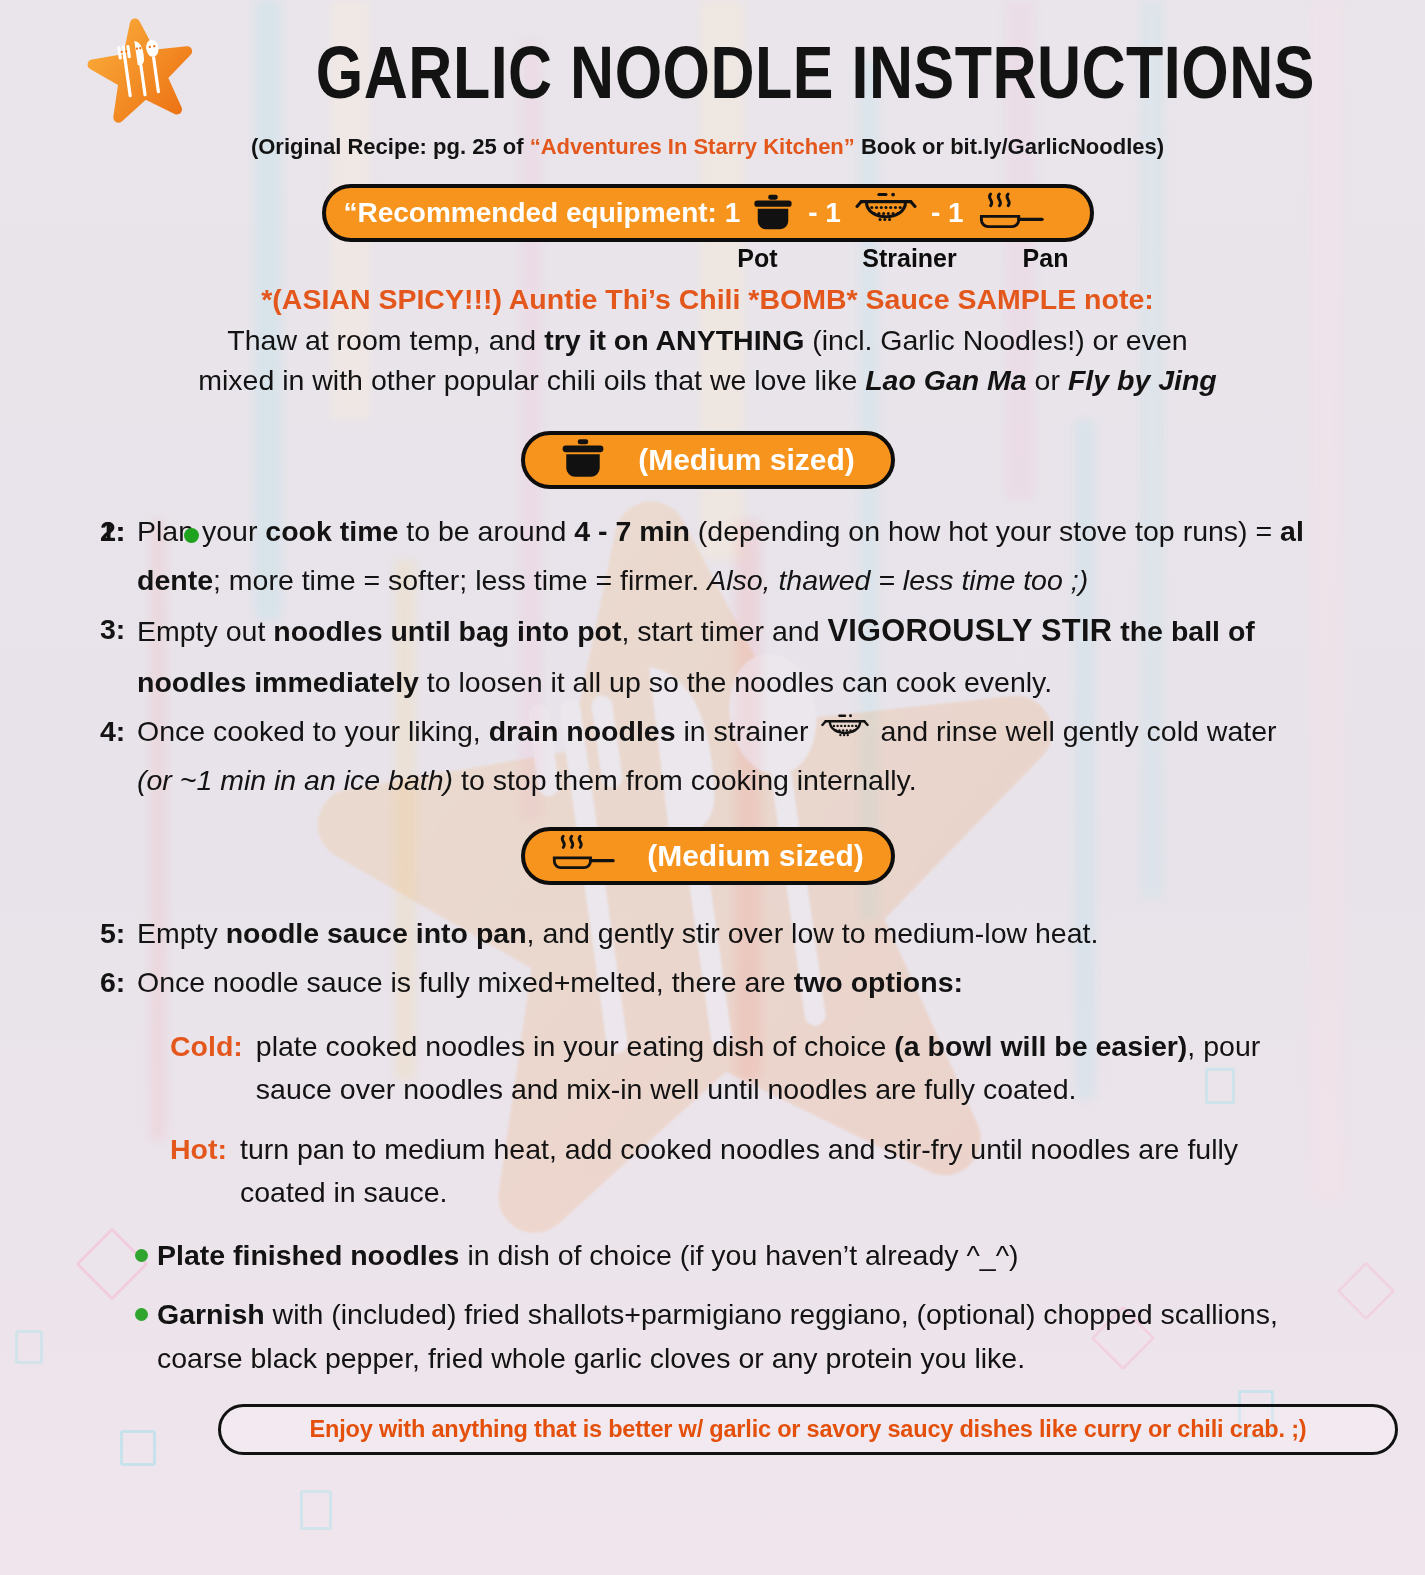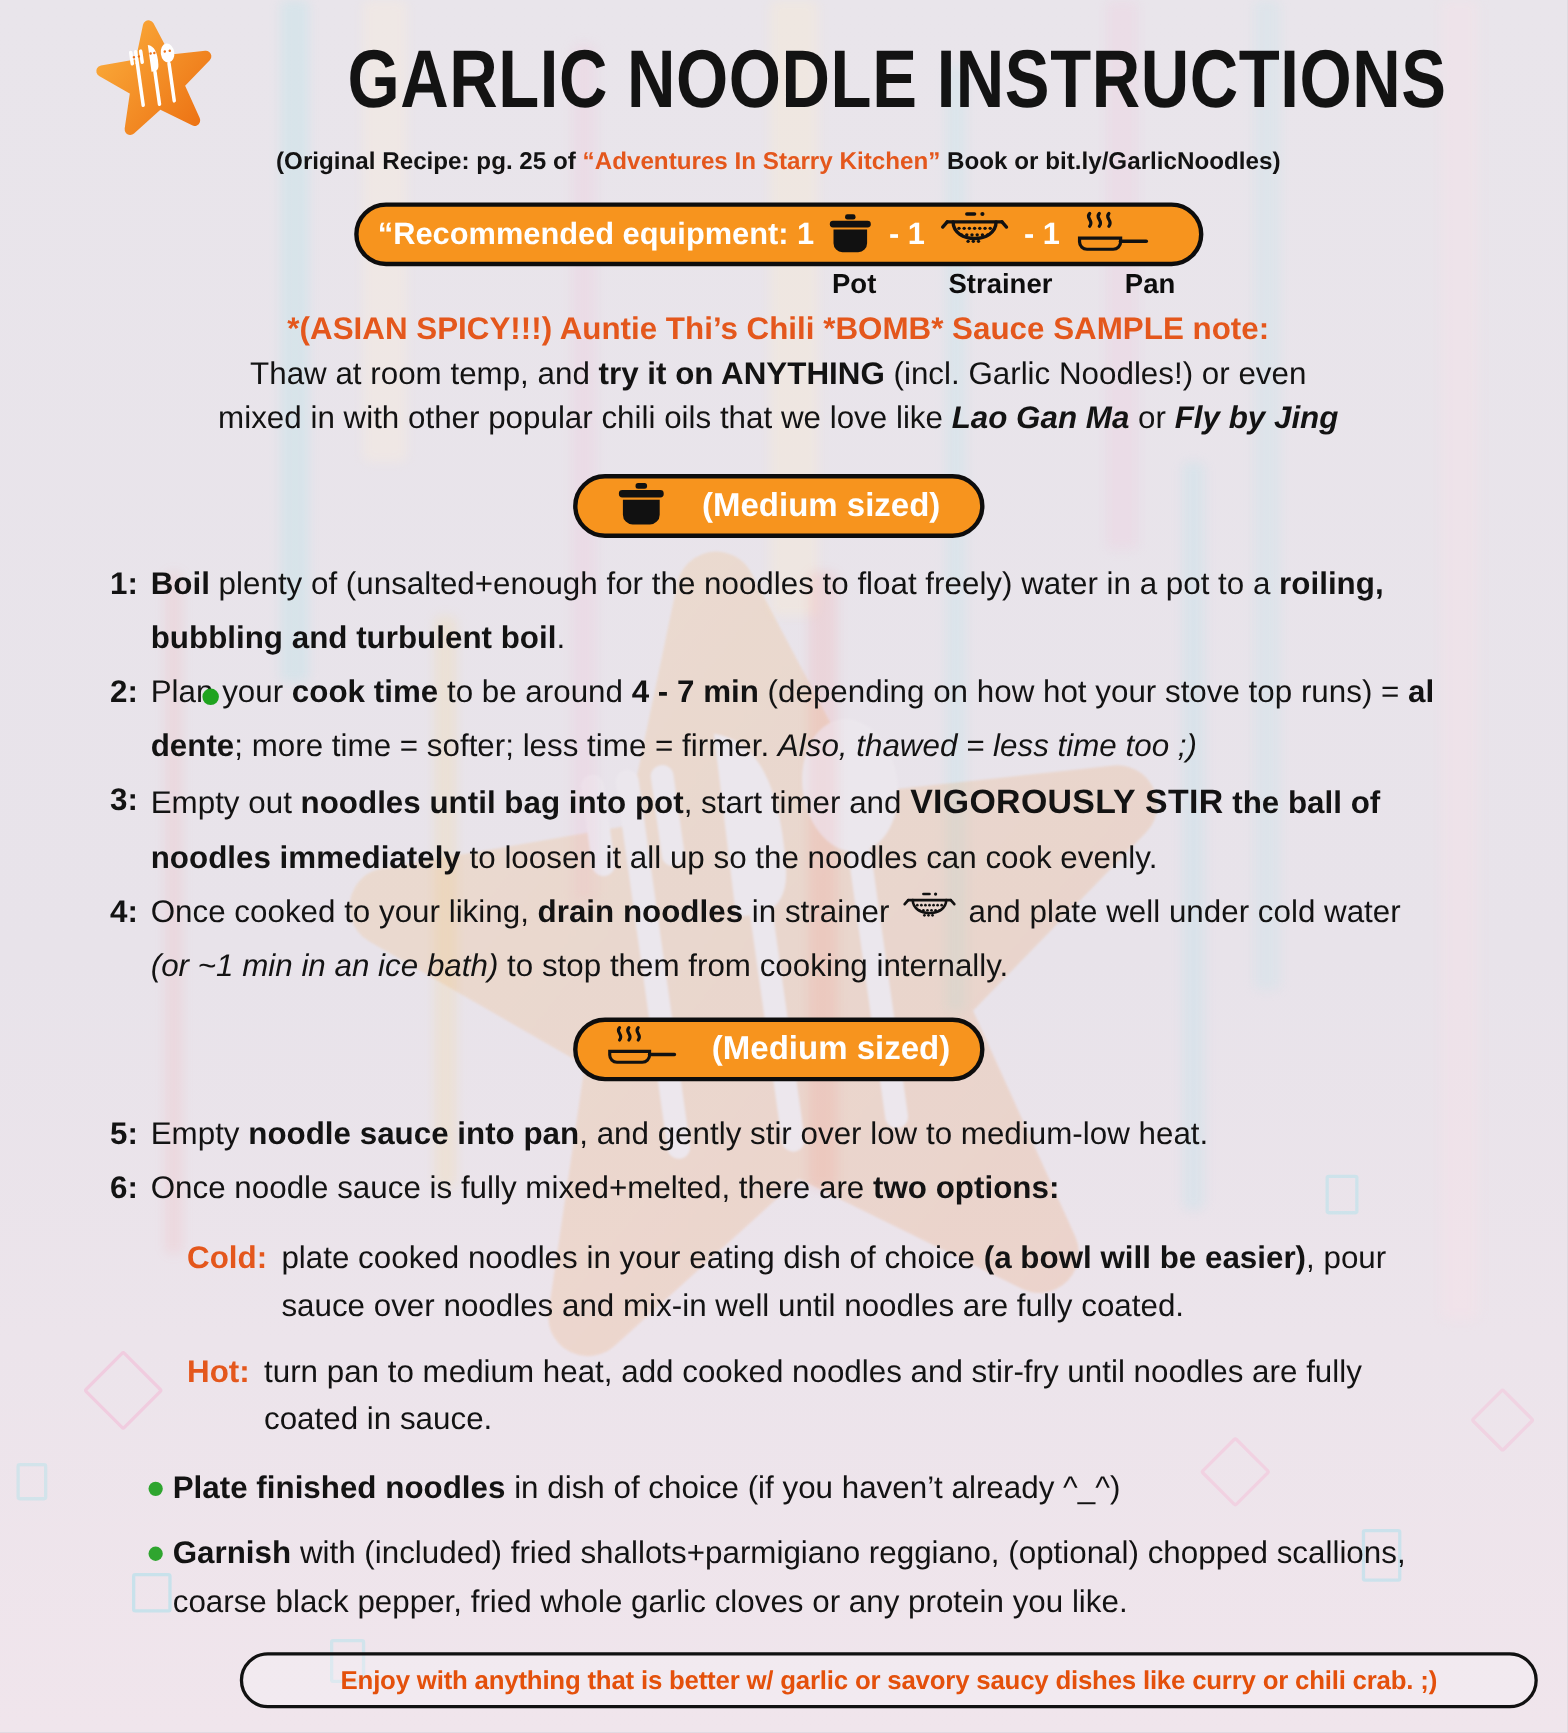--- a/index.html
+++ b/index.html
@@ -186,21 +186,21 @@
             <svg width="66" height="45" viewBox="0 0 68 46" fill="none" stroke="#111" stroke-width="3" stroke-linecap="round">
               <path d="M13 3 c-4.5 4.5 4.5 6.5 0 12"></path>
               <path d="M22 3 c-4.5 4.5 4.5 6.5 0 12"></path>
               <path d="M31 3 c-4.5 4.5 4.5 6.5 0 12"></path>
               <path d="M3.5 26 h38.5 v3.5 a7 7 0 0 1 -7 7 h-24.5 a7 7 0 0 1 -7 -7 z"></path>
               <path d="M42 29 h24" stroke-width="3.4"></path>
             </svg>
           </span>
       </div>
       <div class="equip-labels">
-        <span style="left:455px">Pot</span>
+        <span style="left:436px">Pot</span>
         <span style="left:588px">Strainer</span>
         <span style="left:724px">Pan</span>
       </div>
     </div>
 
     <div class="note-heading">*(ASIAN SPICY!!!) Auntie Thi’s Chili *BOMB* Sauce SAMPLE note:</div>
     <div class="note-line"><span>Thaw at room temp, and </span><span class="rich-b">try it on ANYTHING</span><span> (incl. Garlic Noodles!) or even</span></div>
     <div class="note-line"><span>mixed in with other popular chili oils that we love like </span><span class="rich-bi">Lao Gan Ma</span><span> or </span><span class="rich-bi">Fly by Jing</span></div>
 
     <div class="mid-btn">
@@ -210,21 +210,20 @@
             <rect x="2.5" y="7" width="39" height="6.5" rx="3" fill="#111"></rect>
             <path d="M6 15.5 h32 v13 a8.5 8.5 0 0 1 -8.5 8.5 h-15 a8.5 8.5 0 0 1 -8.5 -8.5 z" fill="#111"></path>
           </svg>
         </span>
       <span>(Medium sized)</span>
     </div>
 
     <div class="steps">
       <div class="step">
         <span class="step-num">1:</span>
-        <span><span class="rich-b">Boil</span><span> plenty of (unsalted+enough for the noodles to float freely) water in a pot to a </span><span class="rich-b">roiling, bubbling and turbulent boil</span><span>.</span></span>
       </div>
       <div class="step">
         <span class="step-num">2:</span>
         <span><span>Plan your </span><span class="rich-b">cook time</span><span> to be around </span><span class="rich-b">4 - 7 min</span><span> (depending on how hot your stove top runs) = </span><span class="rich-b">al dente</span><span>; more time = softer; less time = firmer. </span><span class="rich-i">Also, thawed = less time too ;)</span></span>
         <span class="green-dot"></span>
       </div>
       <div class="step">
         <span class="step-num">3:</span>
         <span><span>Empty out </span><span class="rich-b">noodles until bag into pot</span><span>, start timer and </span><span class="rich-bl">VIGOROUSLY STIR</span><span class="rich-b"> the ball of noodles immediately</span><span> to loosen it all up so the noodles can cook evenly.</span></span>
       </div>
@@ -252,21 +251,21 @@
                   <circle cx="24" cy="19" r="1.3"></circle>
                   <circle cx="28" cy="19" r="1.3"></circle>
                   <circle cx="32" cy="19" r="1.3"></circle>
                   <circle cx="36" cy="19" r="1.3"></circle>
                   <circle cx="21" cy="24" r="1.3"></circle>
                   <circle cx="25" cy="24" r="1.3"></circle>
                   <circle cx="29" cy="24" r="1.3"></circle>
                 </g>
               </svg>
             </span>
-<span> and plate well under cold water </span><span class="rich-i">(or ~1 min in an ice bath)</span><span> to stop them from cooking internally.</span></span>
+<span> and rinse well gently cold water </span><span class="rich-i">(or ~1 min in an ice bath)</span><span> to stop them from cooking internally.</span></span>
       </div>
     </div>
 
     <div class="mid-btn" style="margin-top:22px;">
       <span class="btn-icon">
           <svg width="64" height="44" viewBox="0 0 68 46" fill="none" stroke="#111" stroke-width="3" stroke-linecap="round">
             <path d="M13 3 c-4.5 4.5 4.5 6.5 0 12"></path>
             <path d="M22 3 c-4.5 4.5 4.5 6.5 0 12"></path>
             <path d="M31 3 c-4.5 4.5 4.5 6.5 0 12"></path>
             <path d="M3.5 26 h38.5 v3.5 a7 7 0 0 1 -7 7 h-24.5 a7 7 0 0 1 -7 -7 z"></path>

